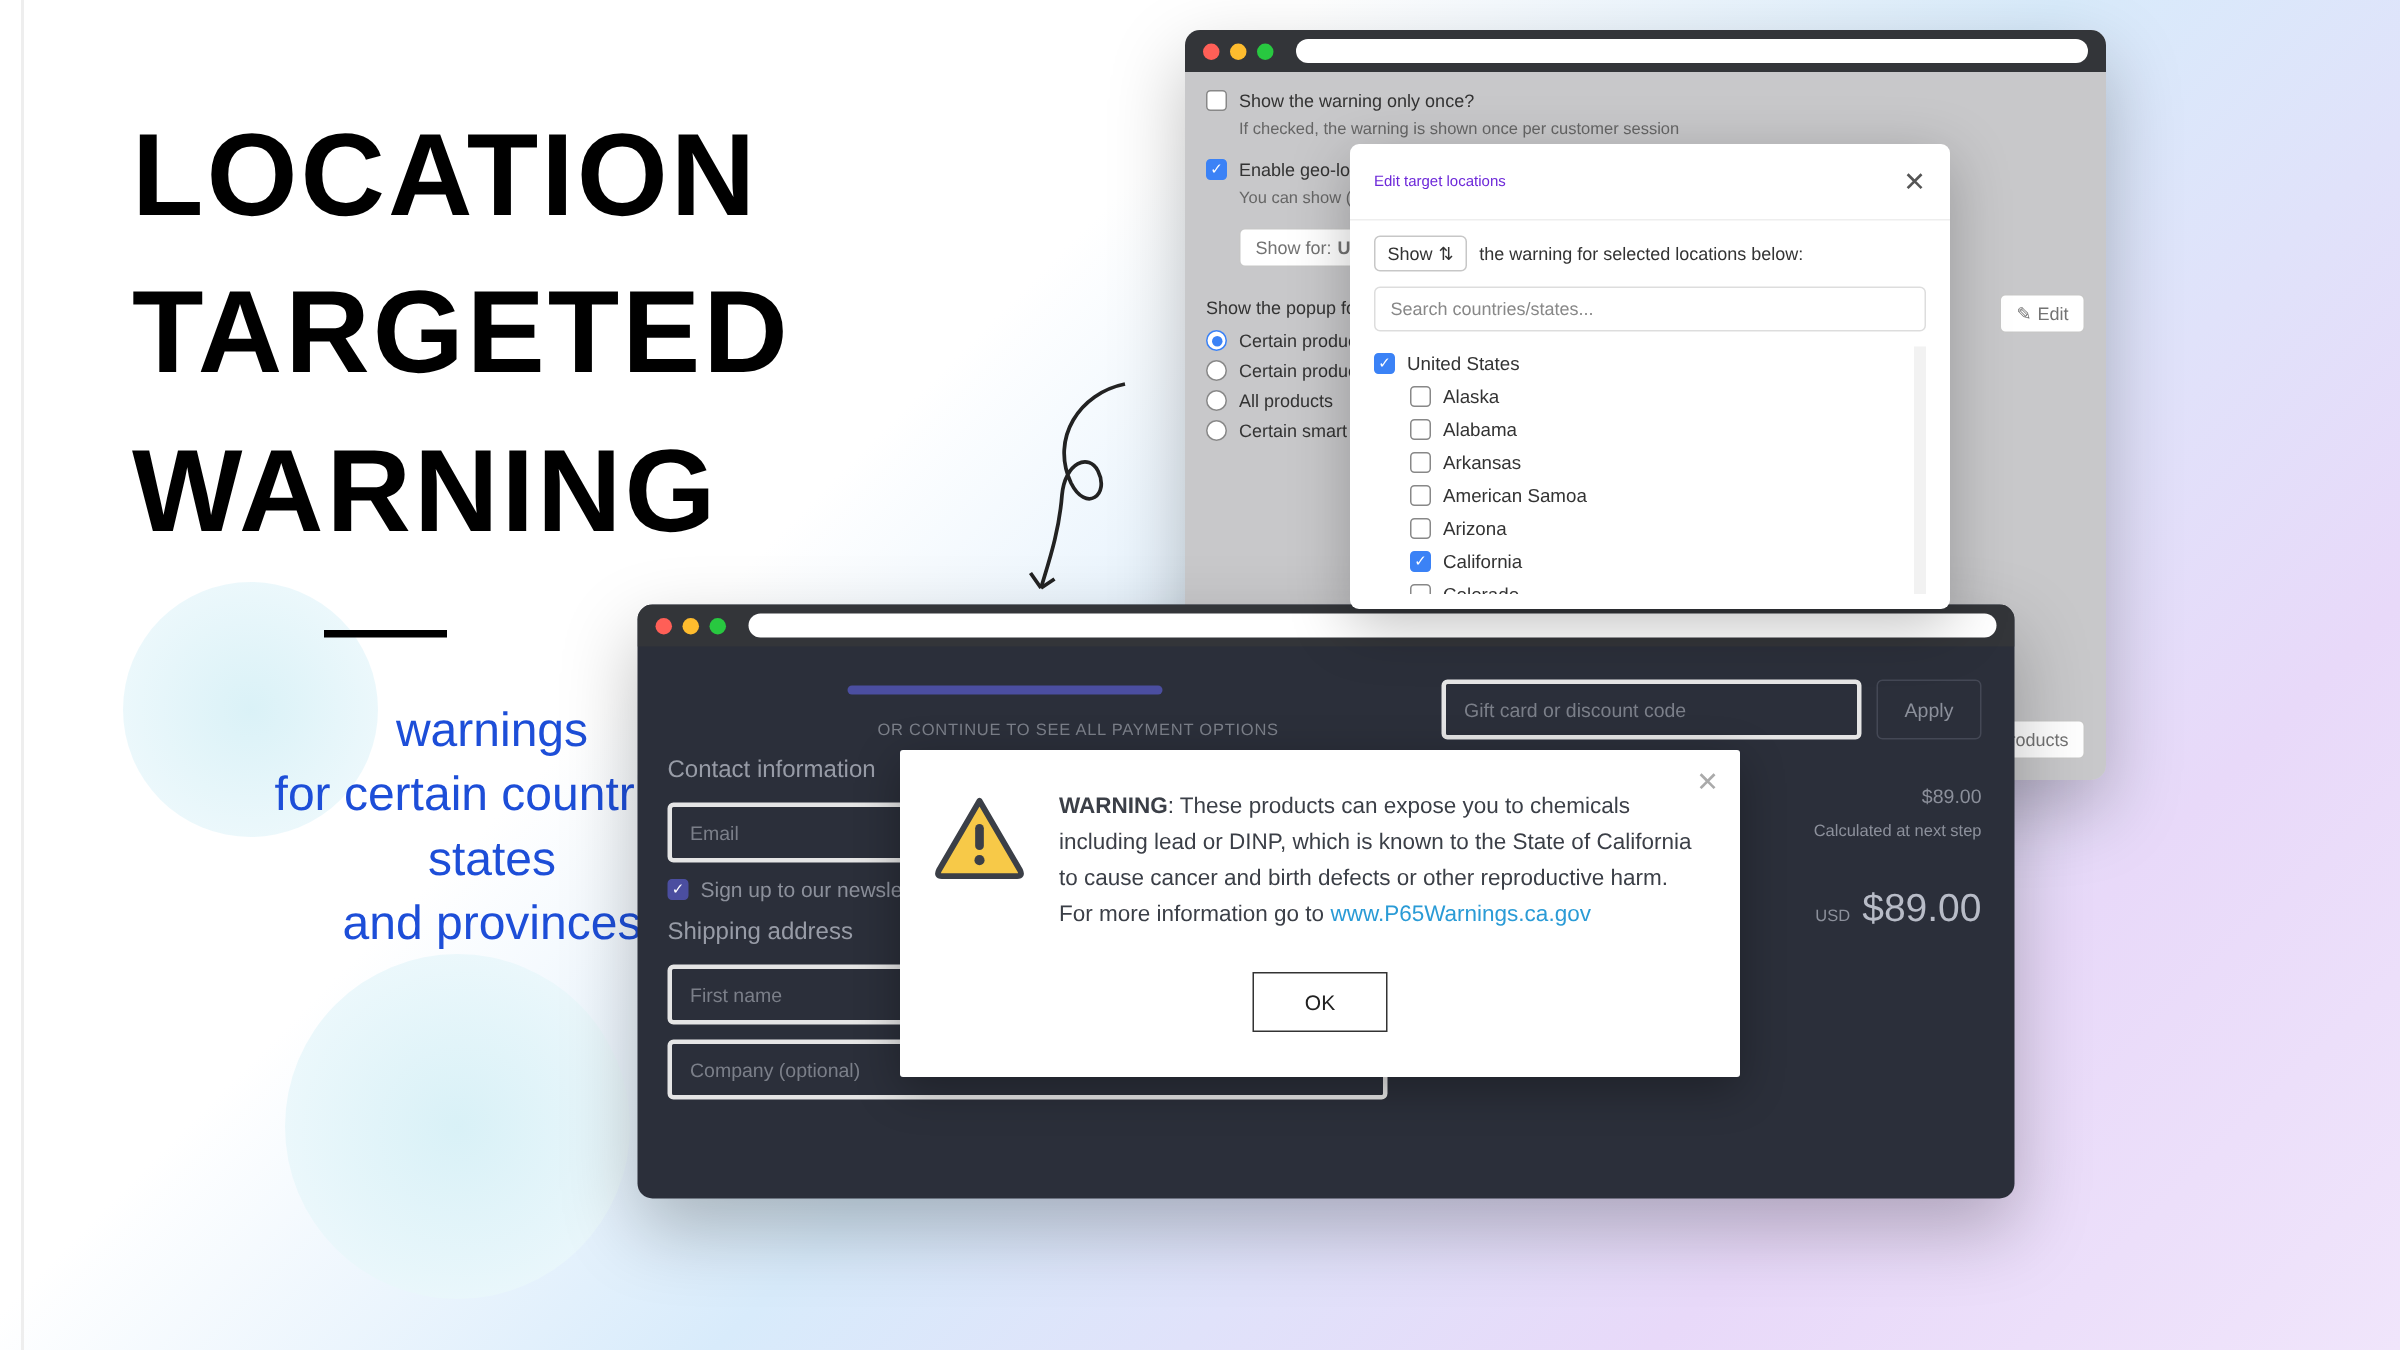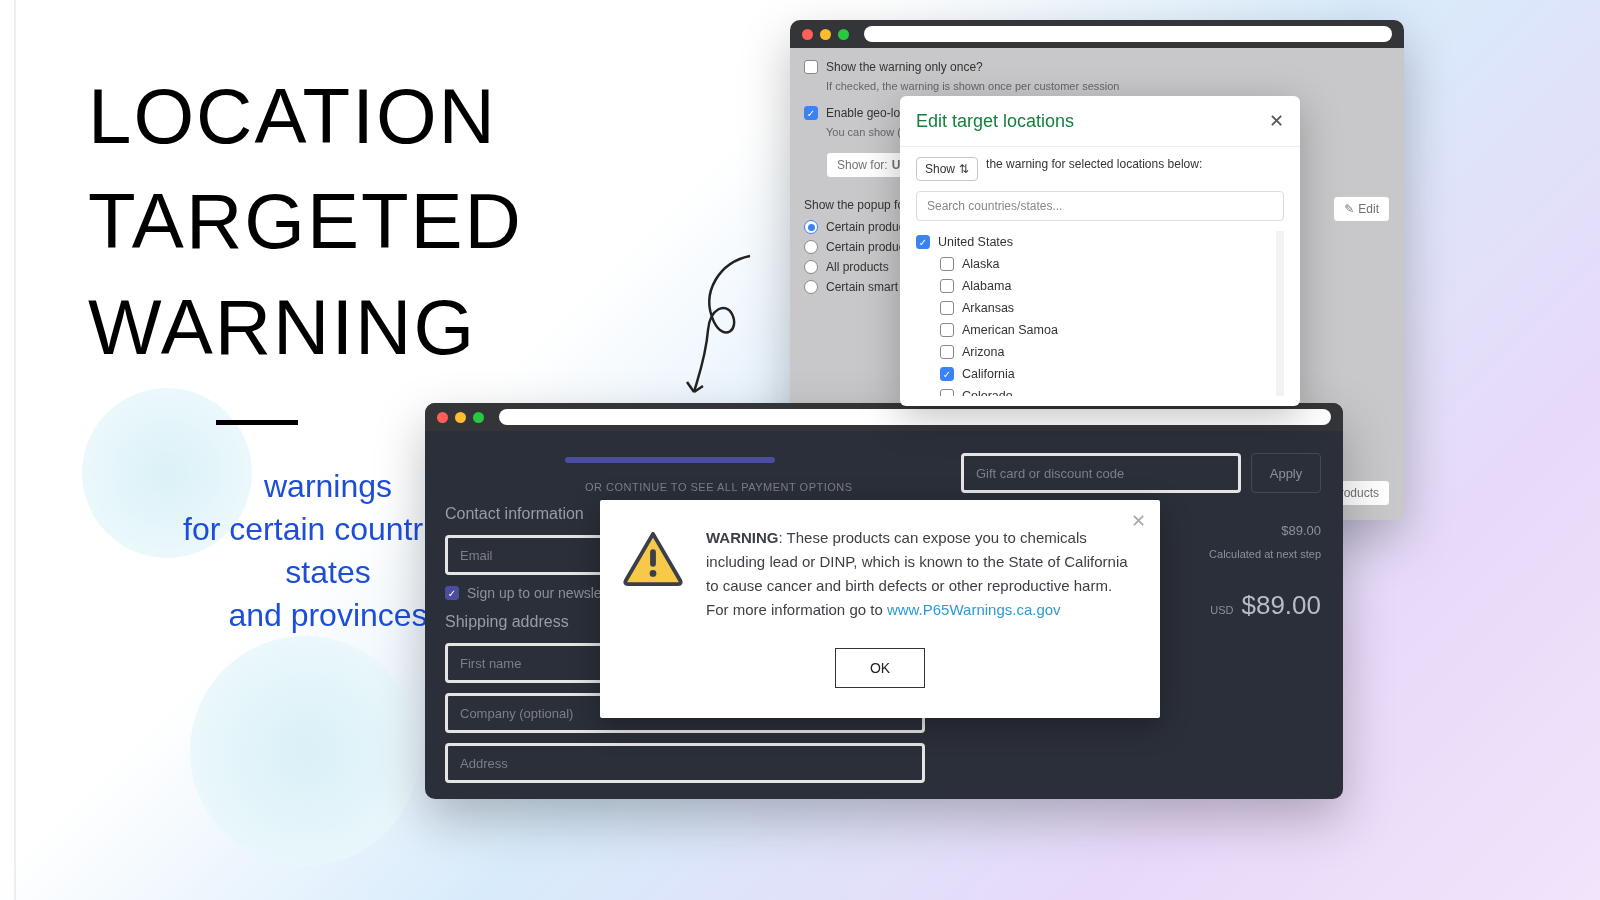--- a/index.html
+++ b/index.html
@@ -1,18 +1,18 @@
 <!DOCTYPE html>
 <html><head>
 <meta charset="utf-8">
 <style>
 *{box-sizing:border-box;margin:0;padding:0;font-family:-apple-system,BlinkMacSystemFont,"Segoe UI",Helvetica,Arial,sans-serif}
 body{width:1600px;height:900px;overflow:hidden;background:linear-gradient(135deg,#fff 0%,#fff 35%,#d8ebfb 55%,#e8d9f9 80%,#f0e5fb 100%);position:relative}
 .left-col{position:absolute;left:14px;top:0;width:760px;height:900px;border-left:2px solid #eee;padding:64px 0 0 72px}
-h1{font-family:Impact,"Arial Black",sans-serif;font-weight:400;font-size:78px;line-height:1.35;letter-spacing:2px;color:#000}
+h1{font-family:Impact,"Arial Black",sans-serif;font-weight:700;font-size:78px;line-height:1.35;letter-spacing:2px;color:#000}
 .divider{width:82px;height:5px;background:#000;margin:40px 0 40px 128px}
 .sub{font-size:32px;line-height:1.35;color:#1d4ed8;margin-left:40px;width:400px;text-align:center}
 .blob1,.blob2{position:absolute;border-radius:50%;background:radial-gradient(circle,#d6f0f6 0%,#e9f7fb 70%,transparent 100%);opacity:.9;z-index:-1}
 .blob1{width:170px;height:170px;left:66px;top:388px}
 .blob2{width:230px;height:230px;left:174px;top:636px}
 
 .win{position:absolute;border-radius:10px;overflow:hidden;box-shadow:0 20px 50px rgba(0,0,0,.25)}
 .win-a{left:790px;top:20px;width:614px;height:500px;background:#f5f5f7}
 .win-b{left:425px;top:403px;width:918px;height:396px;background:#2b2f3a}
 
@@ -30,24 +30,24 @@
 .rad.on{border-color:#3b82f6}
 .rad.on::after{content:"";width:7px;height:7px;background:#3b82f6;border-radius:50%}
 .mut{color:#666;font-size:11px;margin-left:22px;margin-bottom:14px}
 .pillbtn{border:1px solid #c7c7c7;background:#fff;border-radius:4px;padding:5px 10px;font-size:12px;color:#737373;display:inline-flex;align-items:center;gap:4px}
 .showfor{margin:10px 0 20px 22px;display:flex;gap:10px}
 .sec-lbl{font-size:12px;color:#333;margin:8px 0 8px 0}
 .footer-row{position:absolute;left:14px;bottom:14px;right:14px;display:flex;align-items:center;justify-content:space-between;font-size:12px;color:#444}
 
 .modal{position:absolute;left:900px;top:96px;width:400px;height:310px;background:#fff;border-radius:6px;box-shadow:0 10px 40px rgba(0,0,0,.25);display:flex;flex-direction:column;z-index:5}
 .mhdr{display:flex;align-items:center;justify-content:space-between;padding:14px 16px;border-bottom:1px solid #eee}
-.mtitle{font-size:18px;color:#15803d}
+.mtitle{font-size:10px;color:#6d28d9}
 .xbtn{font-size:18px;color:#555;cursor:pointer}
 .mbody{padding:10px 16px;font-size:12px;color:#333;flex:1;display:flex;flex-direction:column;gap:10px;overflow:hidden}
-.mrow1{display:flex;gap:8px}
+.mrow1{display:flex;align-items:center;gap:8px}
 .sel{border:1px solid #c7c7c7;border-radius:4px;padding:4px 8px;font-size:12px;display:inline-flex;align-items:center;gap:4px}
 .srch{border:1px solid #ddd;border-radius:4px;padding:7px 10px;font-size:12px;color:#888}
 .tree{flex:1;overflow:auto;border-right:8px solid #f2f2f2;padding-right:6px}
 .tnode{display:flex;align-items:center;gap:8px;padding:4px 0;font-size:12.5px}
 .tnode.child{padding-left:24px}
 
 
 .ck{position:absolute;inset:28px 0 0 0;color:#6d7078;font-size:14px}
 .ck-left{position:absolute;left:20px;top:20px;width:480px}
 .ck-right{position:absolute;right:22px;top:22px;width:360px}
@@ -217,21 +217,20 @@
       <div class="small">OR CONTINUE TO SEE ALL PAYMENT OPTIONS</div>
       <div class="h">Contact information</div>
       <div class="fld">Email</div>
       <div class="row" style="color:#8c909b">
           <span class="cb on" style="background:#4b4ea0;border-color:#4b4ea0">✓</span>
           <span>Sign up to our newsletter</span>
         </div>
       <div class="h">Shipping address</div>
       <div class="fld">First name</div>
       <div class="fld">Company (optional)</div>
-      <div class="fld">Address</div>
     </div>
     <div class="ck-right">
       <div class="applyrow">
         <div class="fld" style="flex:1;margin:0">Gift card or discount code</div>
         <div class="apply">Apply</div>
       </div>
       <div class="sum">
           <span></span>
           <span>$89.00</span>
         </div>

